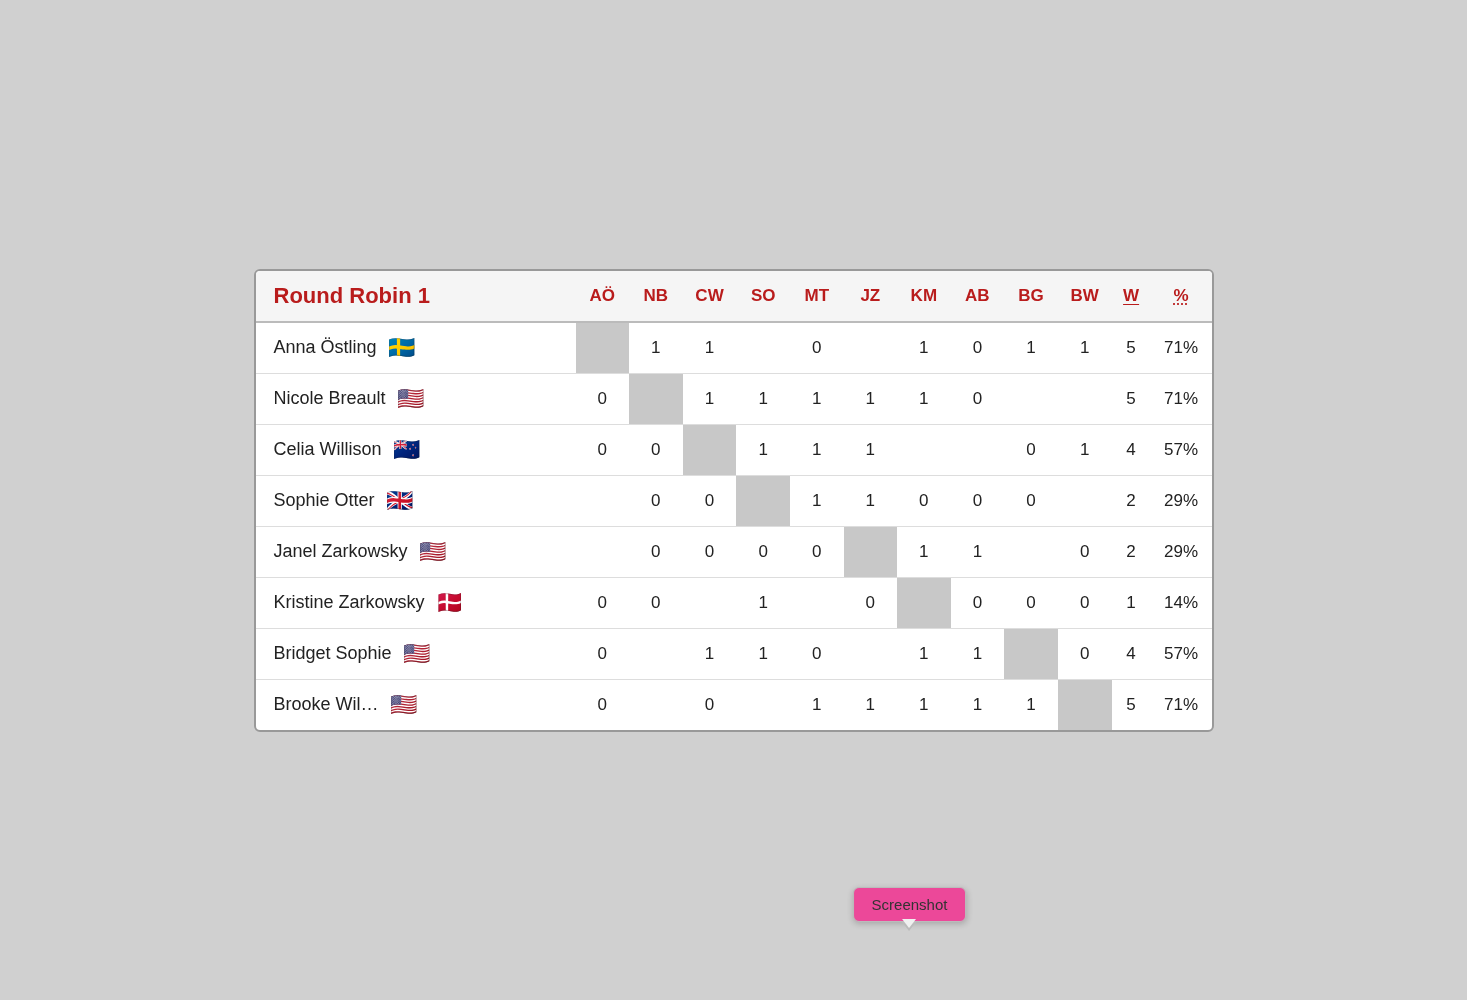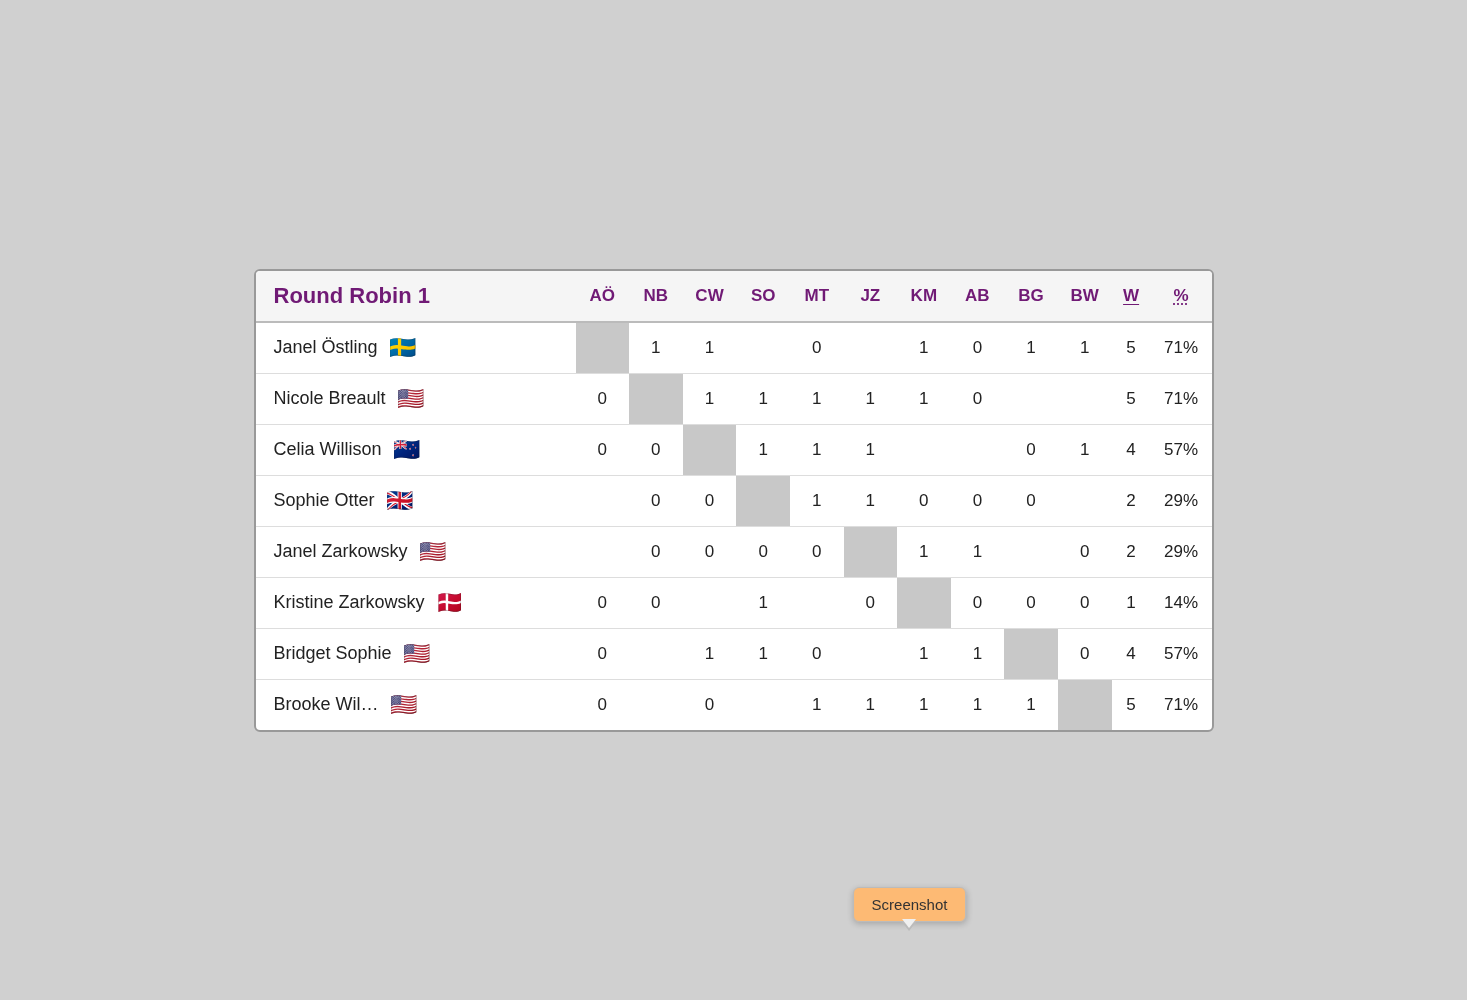--- a/index.html
+++ b/index.html
@@ -29,21 +29,21 @@
     thead tr {
       background: #f5f5f5;
       border-bottom: 2px solid #bbb;
     }
 
     thead th {
       padding: 12px 8px;
       font-size: 17px;
       font-weight: 700;
       text-align: center;
-      color: #701a75;
+      color: #b91c1c;
     }
 
     thead th.title-cell {
       text-align: left;
       padding-left: 18px;
       font-size: 22px;
       font-weight: 800;
       width: 320px;
     }
 
@@ -102,21 +102,21 @@
 
     .result-cell {
       min-width: 44px;
     }
 
     .tooltip-overlay {
       position: fixed;
       bottom: 60px;
       left: 50%;
       transform: translateX(-30%);
-      background: #fdba74;
+      background: #ec4899;
       border: 1px solid #bbb;
       border-radius: 6px;
       padding: 8px 18px;
       font-size: 15px;
       color: #333;
       pointer-events: none;
       box-shadow: 0 2px 6px rgba(0,0,0,0.2);
     }
 
     .tooltip-arrow {
@@ -162,21 +162,21 @@
         <th>BG</th>
         <th>BW</th>
         <th class="w-header">W</th>
         <th class="pct-header">%</th>
       </tr>
     </thead>
     <tbody id="table-body">
     <tr class="player-row">
           <td>
       <div class="name-flag">
-        <span class="player-name">Janel Östling</span>
+        <span class="player-name">Anna Östling</span>
         <span class="flag">🇸🇪</span>
       </div>
     </td>
           <td class="result-cell diagonal-cell"></td>
           <td class="result-cell">1</td>
           <td class="result-cell">1</td>
           <td class="result-cell"></td>
           <td class="result-cell">0</td>
           <td class="result-cell"></td>
           <td class="result-cell">1</td>

